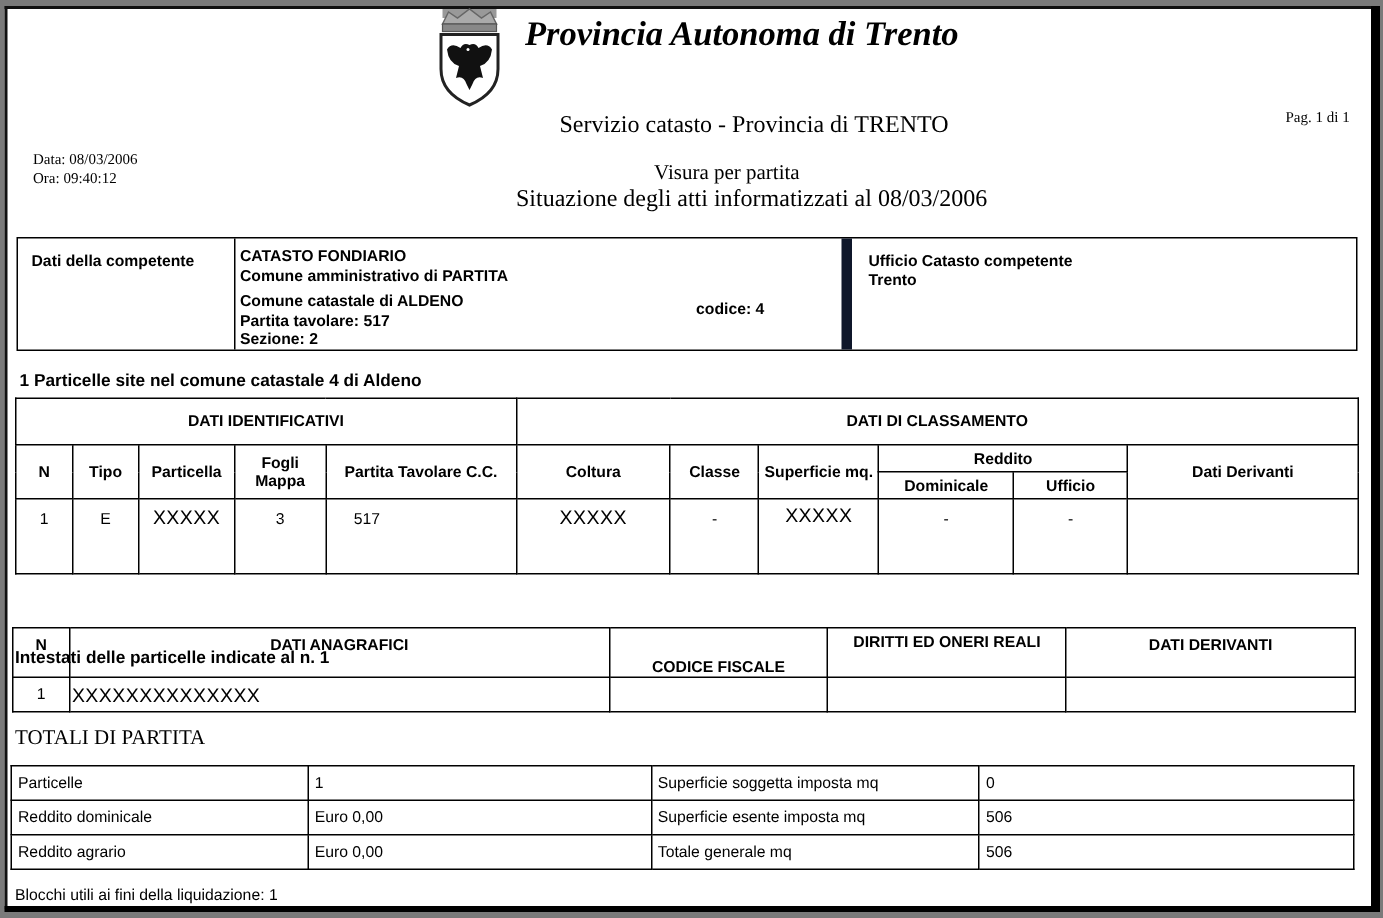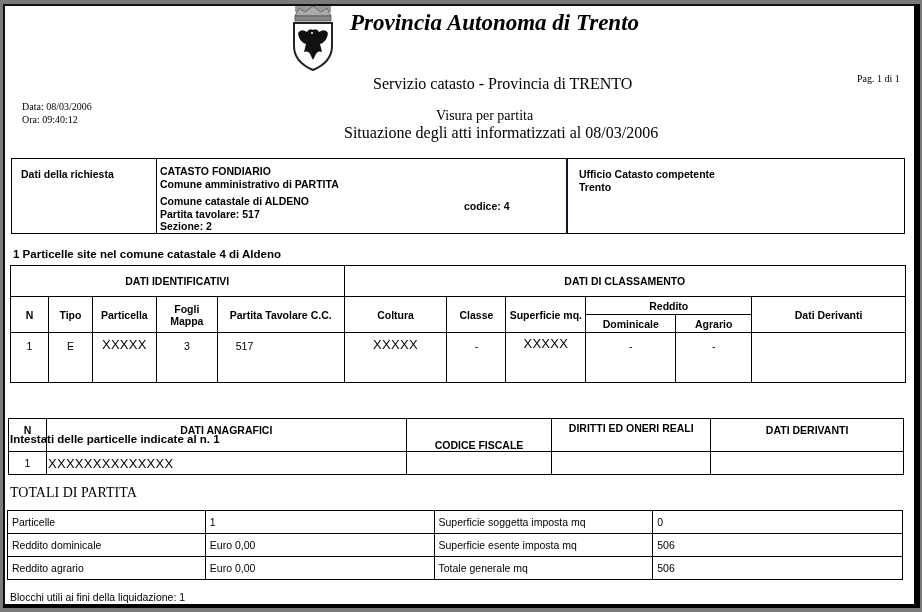--- a/index.html
+++ b/index.html
@@ -31,21 +31,21 @@
   .pag { left: 857px; top: 73px; font-size: 10px; white-space: nowrap; }
   .data { left: 22px; top: 100px; font-size: 10px; white-space: nowrap; line-height: 13px; }
 
   table { border-collapse: collapse; position: absolute; }
   td, th { border: 1px solid #000; font-size: 10.5px; padding: 0; }
   th { font-weight: bold; }
 
   
   .richiesta { left: 11px; top: 158px; width: 894px; height: 76px; border: 1px solid #000; box-sizing: border-box; }
   .richiesta .c1 { position: absolute; left: 0; top: 0; width: 145px; height: 100%; border-right: 1px solid #000; box-sizing: border-box; }
-  .richiesta .c2 { position: absolute; left: 145px; top: 0; width: 411px; height: 100%; border-right: 2px solid #0f172a; box-sizing: border-box; }
+  .richiesta .c2 { position: absolute; left: 145px; top: 0; width: 411px; height: 100%; border-right: 7px solid #0f172a; box-sizing: border-box; }
   .richiesta .lbl { position: absolute; font-size: 10.5px; font-weight: bold; white-space: nowrap; }
 
   .section-h { font-size: 11.5px; font-weight: bold; white-space: nowrap; }
   .totali-h { left: 10px; top: 485px; font-size: 14px; white-space: nowrap; }
   .blocchi { left: 10px; top: 591px; font-size: 10.5px; white-space: nowrap; }
 
   .center { text-align: center; }
   .xx { font-size: 13px; font-weight: normal; letter-spacing: 0.3px; }
   .tot td { font-size: 10.5px; padding-left: 4px; height: 22px; }
 </style>
@@ -74,21 +74,21 @@
 <div class="abs serif visura">Visura per partita</div>
 <div class="abs serif situazione">Situazione degli atti informatizzati al 08/03/2006</div>
 <div class="abs serif pag">Pag.  1 di 1</div>
 <div class="abs serif data">
   <div>Data: 08/03/2006</div>
   <div>Ora:   09:40:12</div>
 </div>
 
 <div class="abs richiesta">
   <div class="c1">
-    <span class="lbl" style="left:9px; top:9px;">Dati della richiesta</span>
+    <span class="lbl" style="left:9px; top:9px;">Dati della competente</span>
   </div>
   <div class="c2">
     <span class="lbl" style="left:3px; top:6px;">CATASTO FONDIARIO</span>
     <span class="lbl" style="left:3px; top:19px;">Comune amministrativo di PARTITA</span>
     <span class="lbl" style="left:3px; top:36px;">Comune catastale di ALDENO</span>
     <span class="lbl" style="left:3px; top:49px;">Partita tavolare:  517</span>
     <span class="lbl" style="left:3px; top:61px;">Sezione:   2</span>
     <span class="lbl" style="left:307px; top:41px;">codice: 4</span>
   </div>
   <span class="lbl" style="left:567px; top:9px;">Ufficio Catasto competente</span>
@@ -123,21 +123,21 @@
     <th rowspan="2" class="center">Fogli Mappa</th>
     <th rowspan="2" class="center">Partita Tavolare C.C.</th>
     <th rowspan="2" class="center">Coltura</th>
     <th rowspan="2" class="center">Classe</th>
     <th rowspan="2" class="center" style="vertical-align:middle;">Superficie mq.</th>
     <th colspan="2" class="center">Reddito</th>
     <th rowspan="2" class="center">Dati Derivanti</th>
   </tr>
   <tr style="height:18px;">
     <th class="center">Dominicale</th>
-    <th class="center">Agrario</th>
+    <th class="center">Ufficio</th>
   </tr>
   <tr style="height:50px; vertical-align:top;">
     <td class="center" style="padding-top:7px;">1</td>
     <td class="center" style="padding-top:7px;">E</td>
     <td class="center xx" style="padding-top:4px;">XXXXX</td>
     <td class="center" style="padding-top:7px;">3</td>
     <td style="padding-top:7px; padding-left:18px;">517</td>
     <td class="center xx" style="padding-top:4px;">XXXXX</td>
     <td class="center" style="padding-top:7px;">-</td>
     <td class="center xx" style="padding-top:3px;">XXXXX</td>

